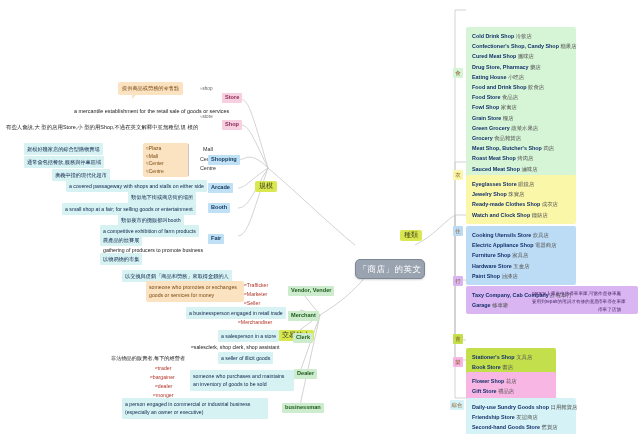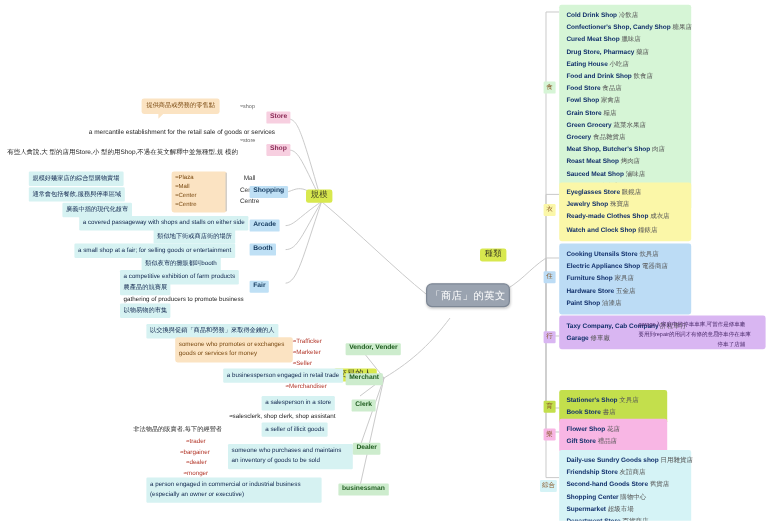--- a/index.html
+++ b/index.html
@@ -1,20 +1,20 @@
 <!DOCTYPE html>
 <html><head>
 <meta charset="utf-8">
 <style>
   html,body{margin:0;padding:0;background:#ffffff;}
   body{width:640px;height:434px;position:relative;overflow:hidden;
        font-family:"Liberation Sans","DejaVu Sans",sans-serif;}
   #canvas{position:absolute;left:0;top:0;width:640px;height:434px;}
   svg.links{position:absolute;left:0;top:0;width:640px;height:434px;pointer-events:none;}
-  .node{position:absolute;box-sizing:border-box;}
+  .node{position:absolute;box-sizing:border-box;margin-top:23px;}
   .center-node{
     background:#9aa3b0;color:#ffffff;border:1px solid #7d8795;border-radius:5px;
     font-size:8.5px;text-align:center;line-height:18px;height:20px;
     box-shadow:0 1px 2px rgba(0,0,0,.18);letter-spacing:.5px;
   }
   .cat-label{
     font-size:7px;line-height:10px;height:11px;padding:0 4px;border-radius:2px;
     color:#3a3a20;text-align:center;white-space:nowrap;
   }
   .cat-green{background:#d8e84e;}

